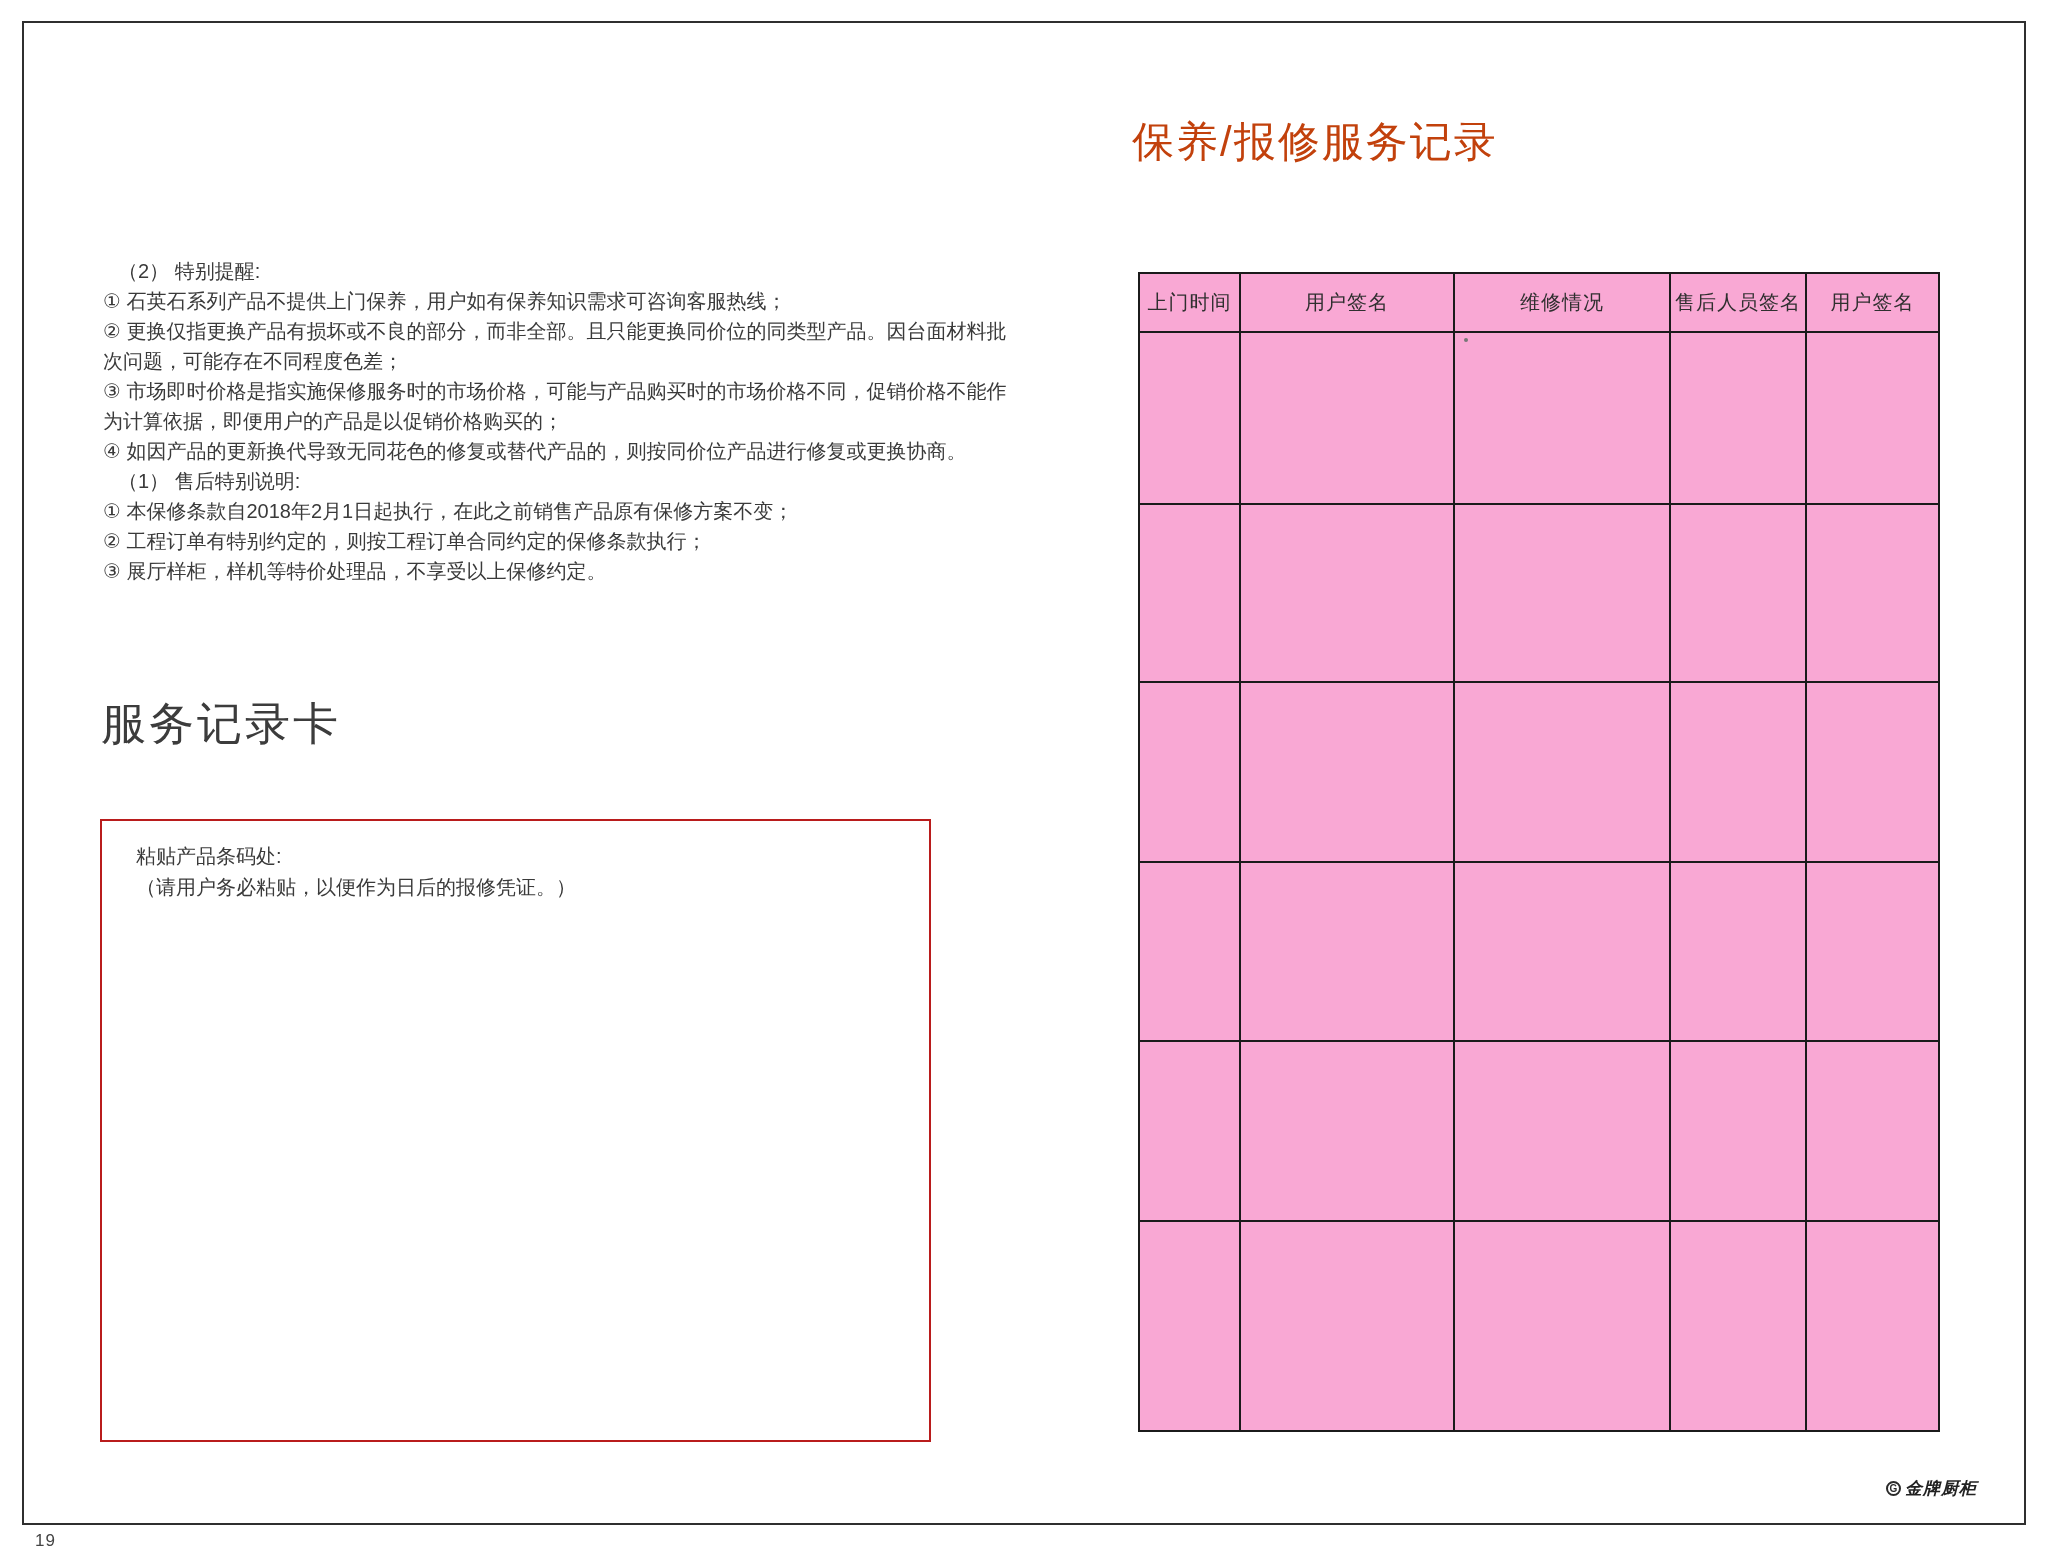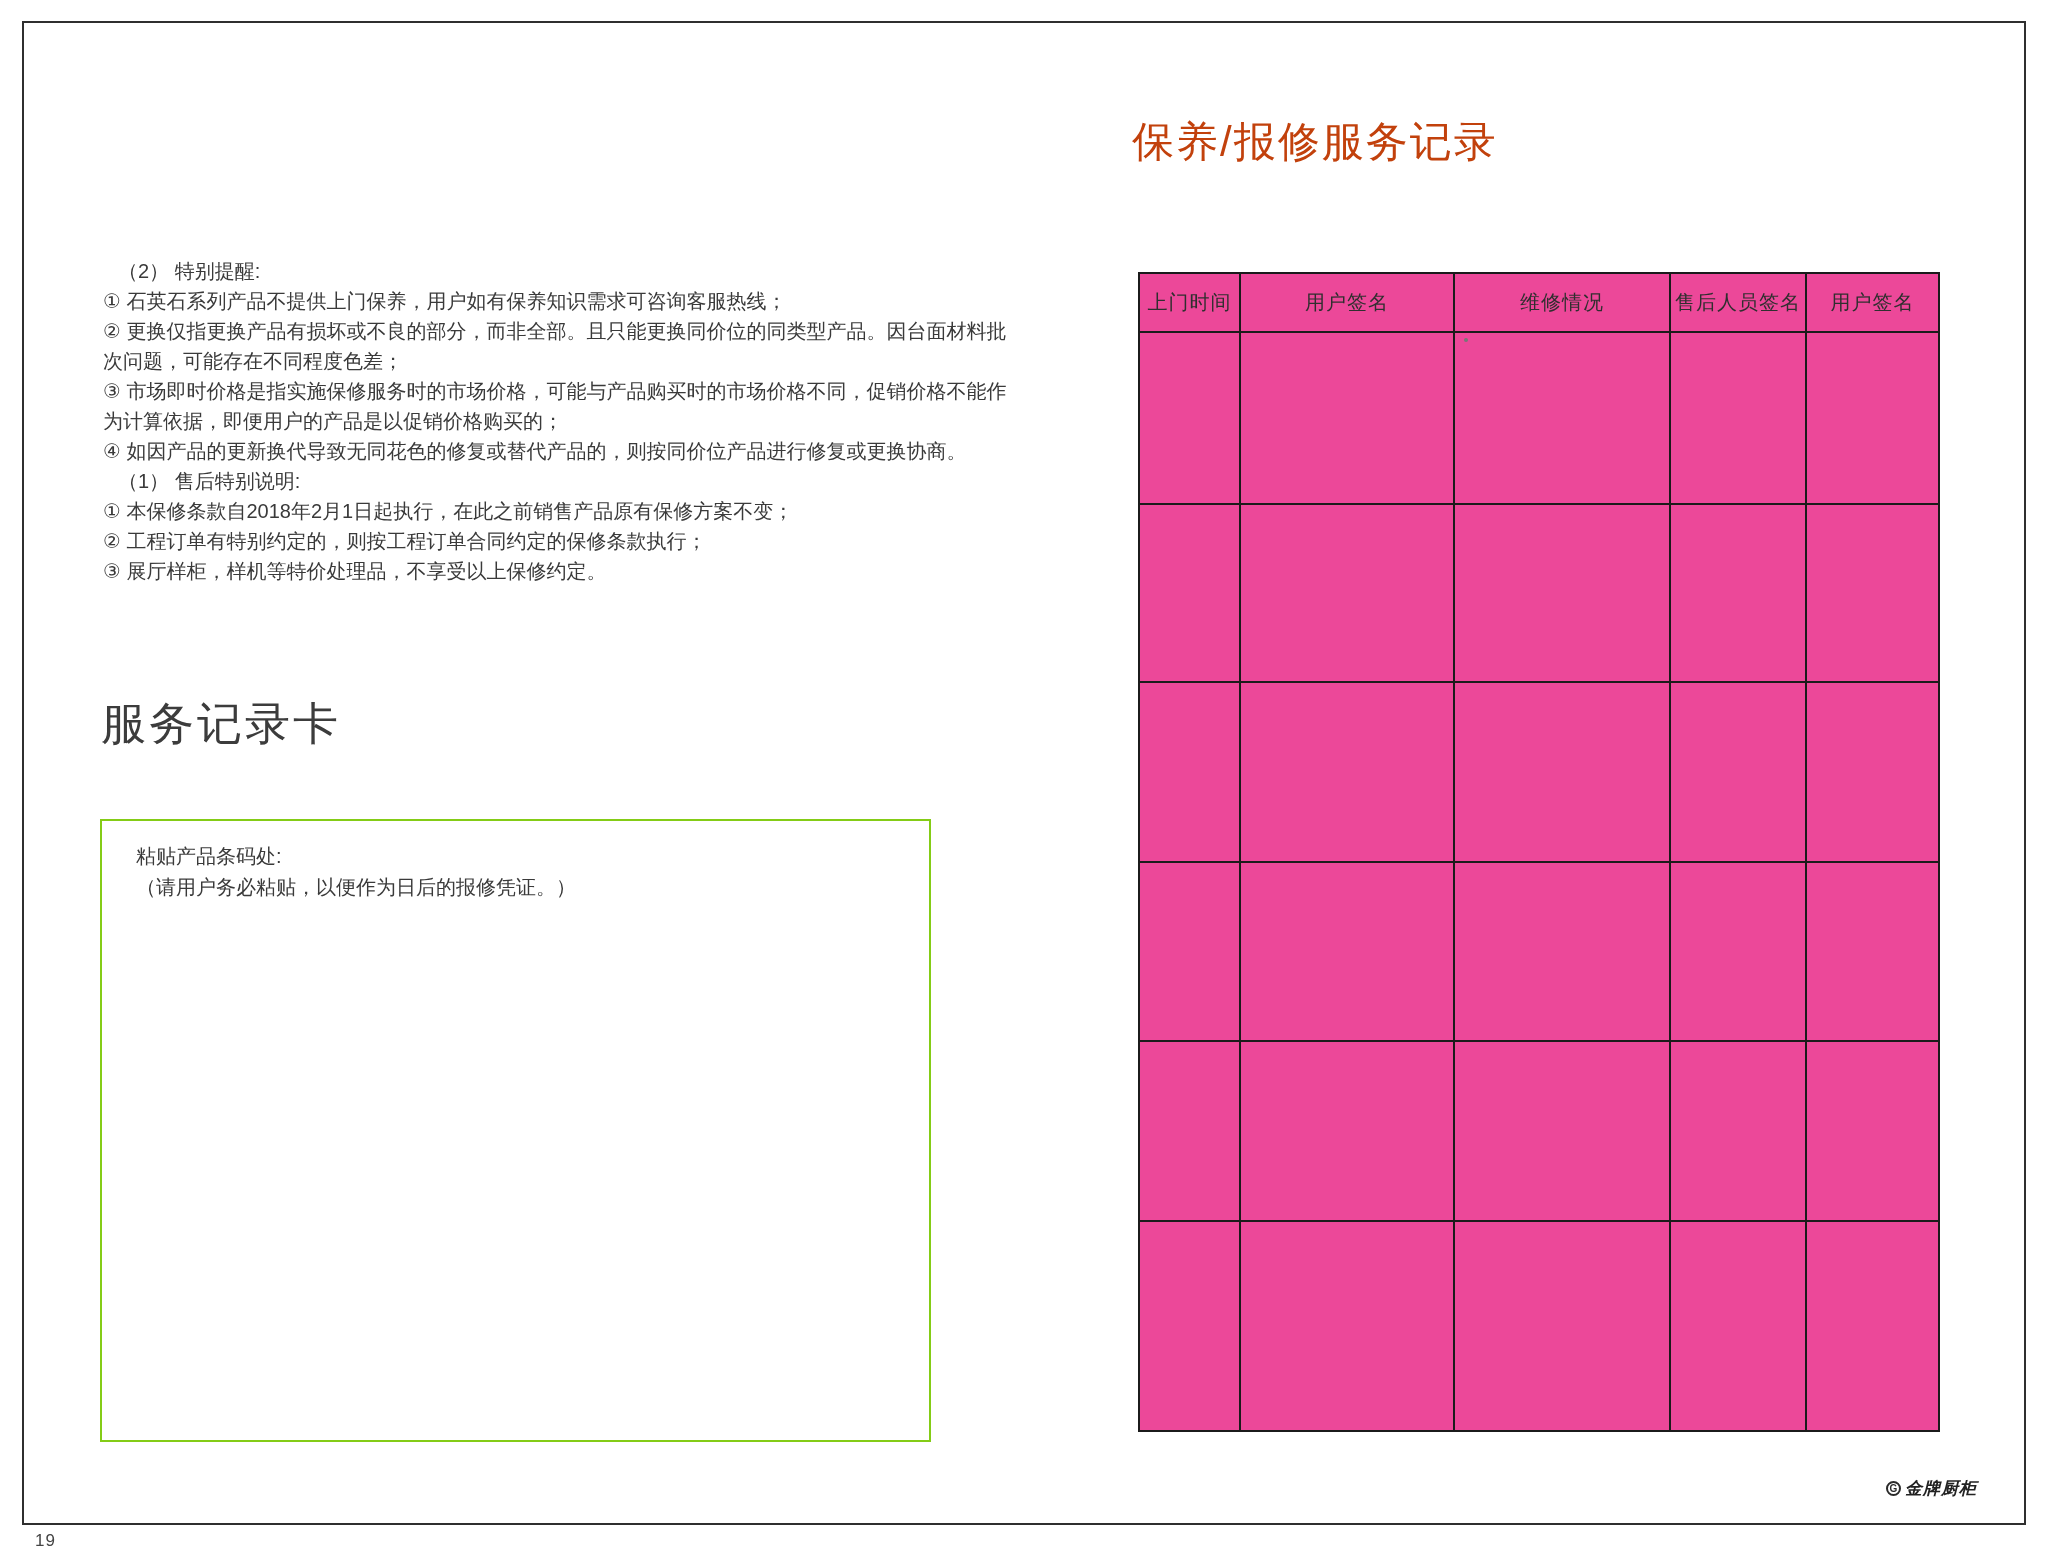--- a/index.html
+++ b/index.html
@@ -20,35 +20,35 @@
   .nline{height:30px;}
   .nline.indent{padding-left:15px;}
   
   .left-heading{
     position:absolute;left:101px;top:694px;margin:0;
     font-size:45px;font-weight:400;letter-spacing:3px;color:#3c3c3c;white-space:nowrap;
   }
   
   .barcode-box{
     position:absolute;left:100px;top:819px;width:831px;height:623px;
-    border:2px solid #84cc16;box-sizing:border-box;background:#fff;
+    border:2px solid #b91c1c;box-sizing:border-box;background:#fff;
     padding:20px 0 0 34px;
   }
   .bline{font-size:20px;line-height:31px;color:#3a3a3a;white-space:nowrap;}
   .page-number{
     position:absolute;left:35px;top:1531px;font-size:17px;color:#444;letter-spacing:1px;
   }
   
   .right-title{
     position:absolute;left:1132px;top:114px;margin:0;
     font-size:42px;font-weight:400;letter-spacing:2px;color:#c2410c;white-space:nowrap;
   }
   .record-table{
     position:absolute;left:1138px;top:272px;width:800px;
-    border-collapse:collapse;table-layout:fixed;background:#ec4899;
+    border-collapse:collapse;table-layout:fixed;background:#f9a8d4;
   }
   .record-table th,.record-table td{
     border:2px solid #1b1b1b;padding:0;
   }
   .record-table th{
     font-size:20px;font-weight:500;color:#2f2f2f;text-align:center;vertical-align:middle;
     letter-spacing:1px;
   }
   .record-table thead tr{height:59px;}
   .record-table tbody tr:nth-child(1){height:172px;}

